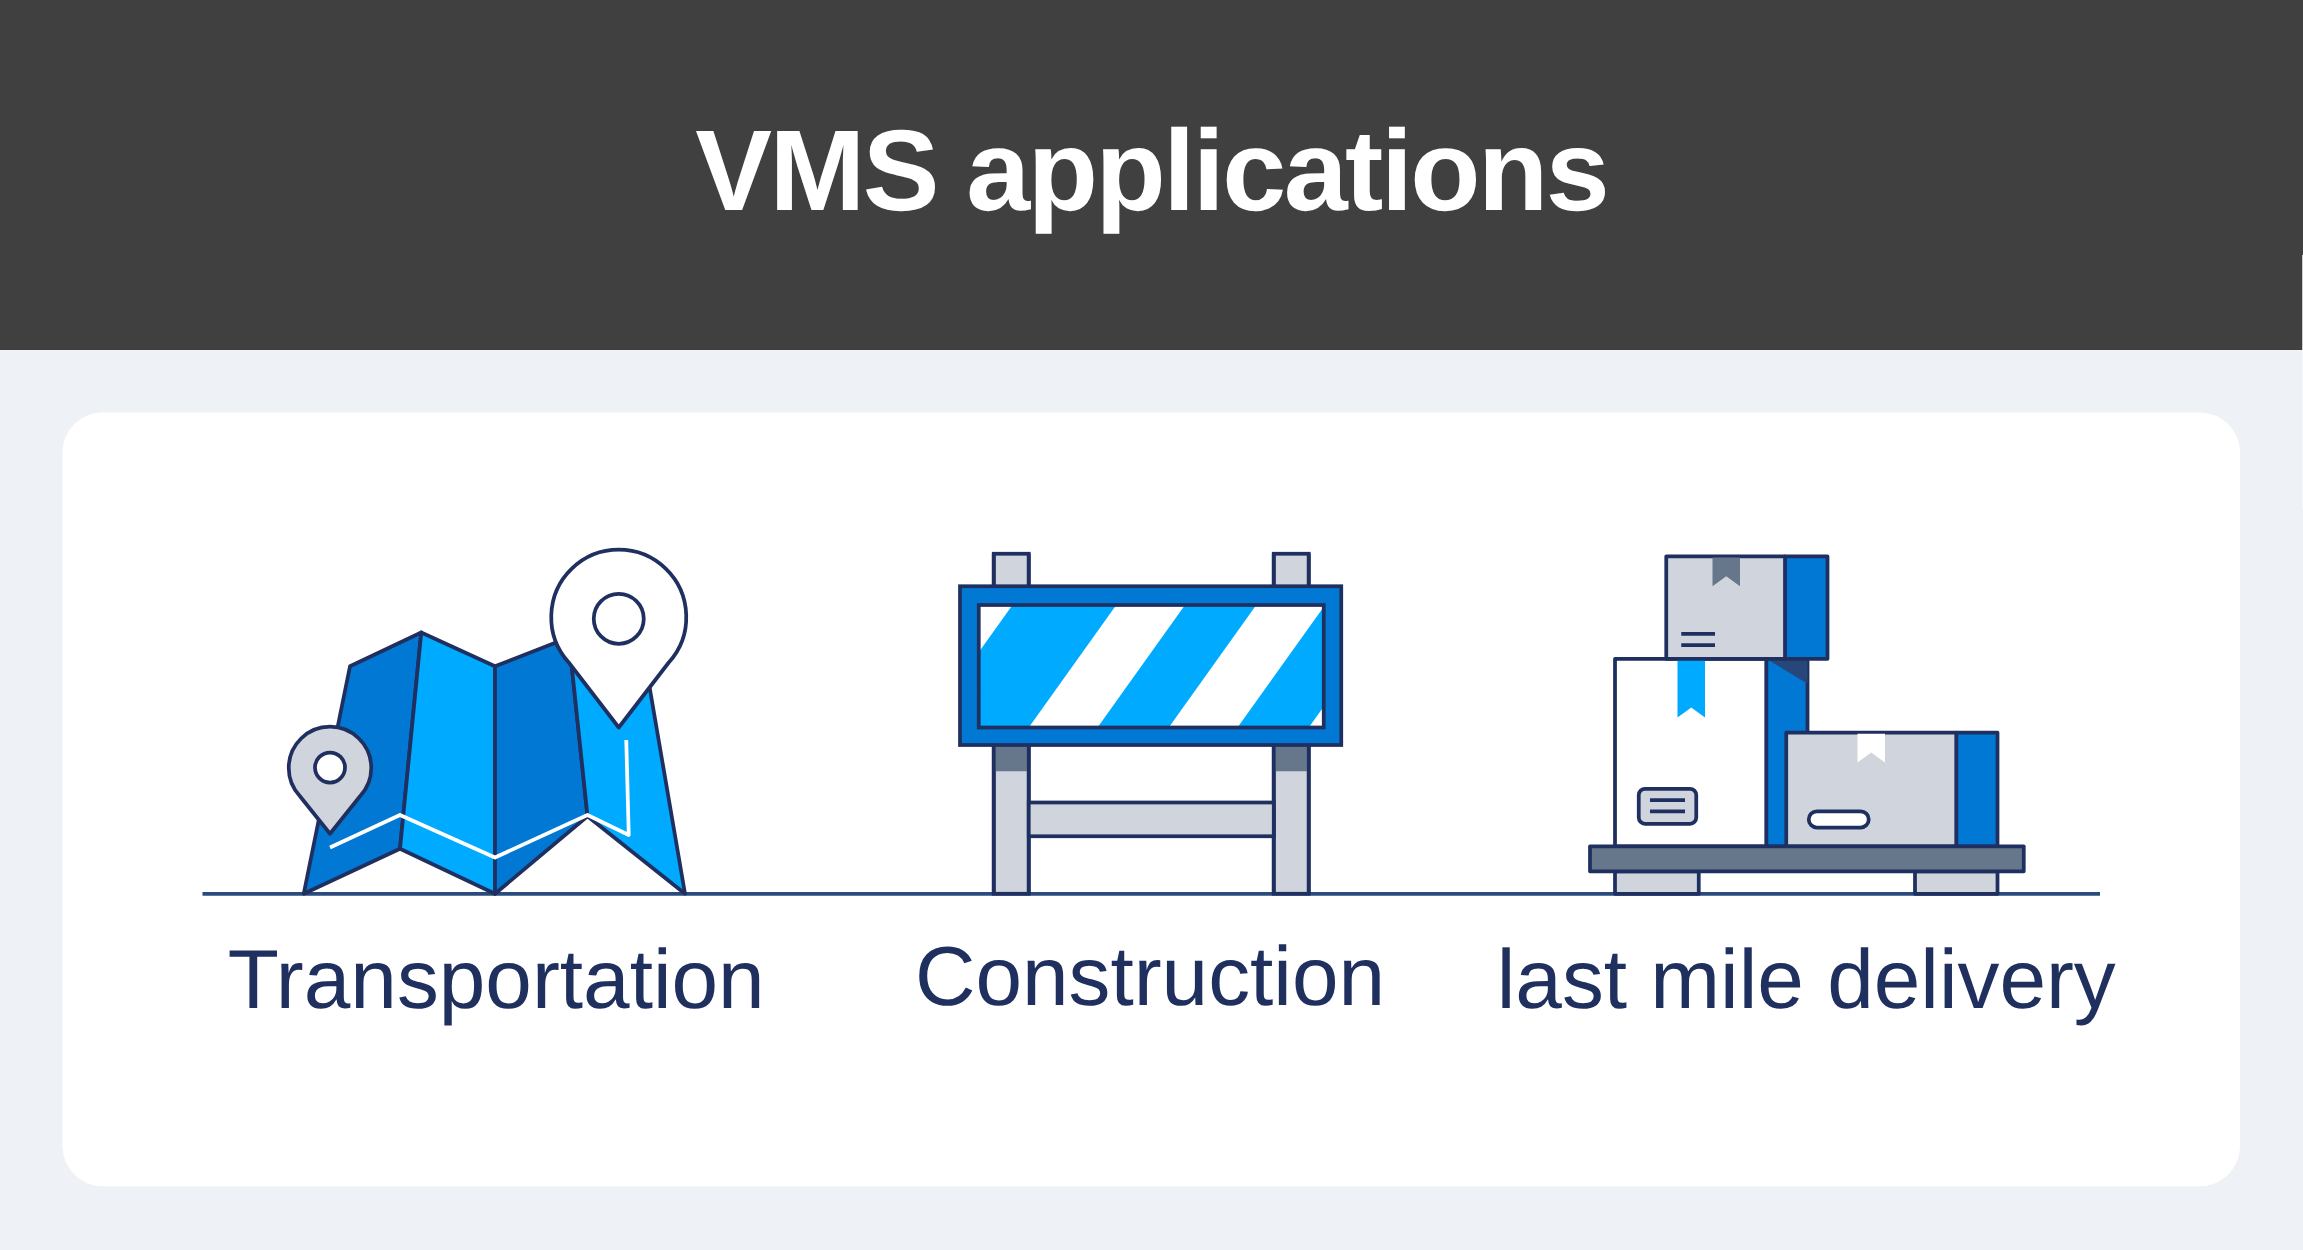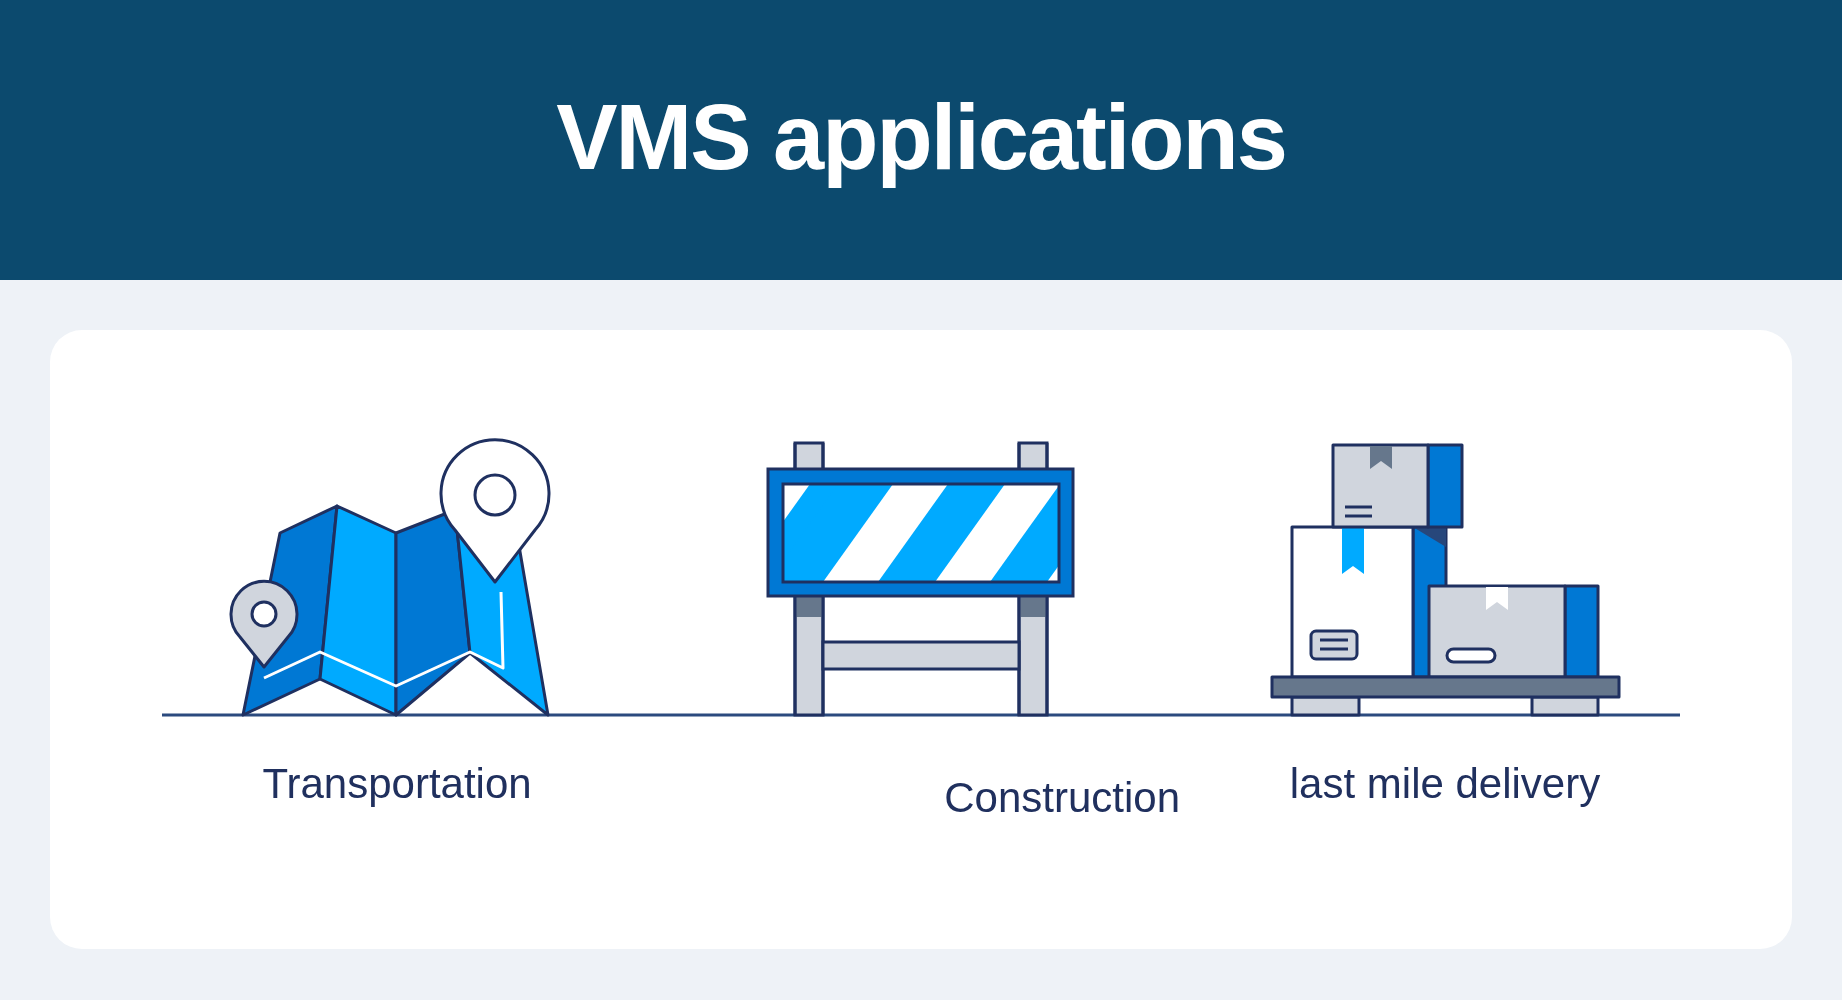--- a/index.html
+++ b/index.html
@@ -4,40 +4,40 @@
 <style>
   html, body { margin: 0; padding: 0; }
   body {
     width: 1842px; height: 1000px; overflow: hidden;
     background: #eef2f7;
     font-family: "Liberation Sans", sans-serif;
     position: relative;
   }
   .header {
     position: absolute; left: 0; top: 0; width: 1842px; height: 280px;
-    background: #0c4a6e;
+    background: #404040;
   }
   .title {
     position: absolute; left: 0; top: 82px; width: 1842px;
     text-align: center; color: #ffffff;
     font-family: "Liberation Sans", sans-serif;
     font-weight: bold; font-size: 92px; letter-spacing: -2px;
     line-height: 110px; margin: 0;
   }
   .card {
     position: absolute; left: 50px; top: 330px; width: 1742px; height: 619px;
     background: #ffffff; border-radius: 32px;
   }
   .illus {
     position: absolute; left: 0; top: 0; width: 1842px; height: 1000px;
     pointer-events: none;
   }
   .label {
     position: absolute; width: 520px; text-align: center;
-    color: #20305e; font-size: 42px; line-height: 64px;
+    color: #20305e; font-size: 67px; line-height: 64px;
     font-family: "Liberation Sans", sans-serif;
   }
   .label div { white-space: nowrap; }
 </style>
 </head>
 <body>
 
 <div class="header">
   <h1 class="title">VMS applications</h1>
 </div>
@@ -124,19 +124,19 @@
     <rect x="1447" y="649" width="48" height="13" rx="6.5" fill="#ffffff"></rect>
 
     <rect x="1272" y="677" width="347" height="20" fill="#66778c"></rect>
   </g>
 </svg>
 
 <div class="label" style="left:137px; top:752px;">
   <div>Transportation</div>
 </div>
 
-<div class="label" style="left:660px; top:766px;text-align:right;">
+<div class="label" style="left:660px; top:750px;">
   <div>Construction</div>
 </div>
 
 <div class="label" style="left:1185px; top:752px;">
   <div>last mile delivery</div>
 </div>
 
 </body></html>

